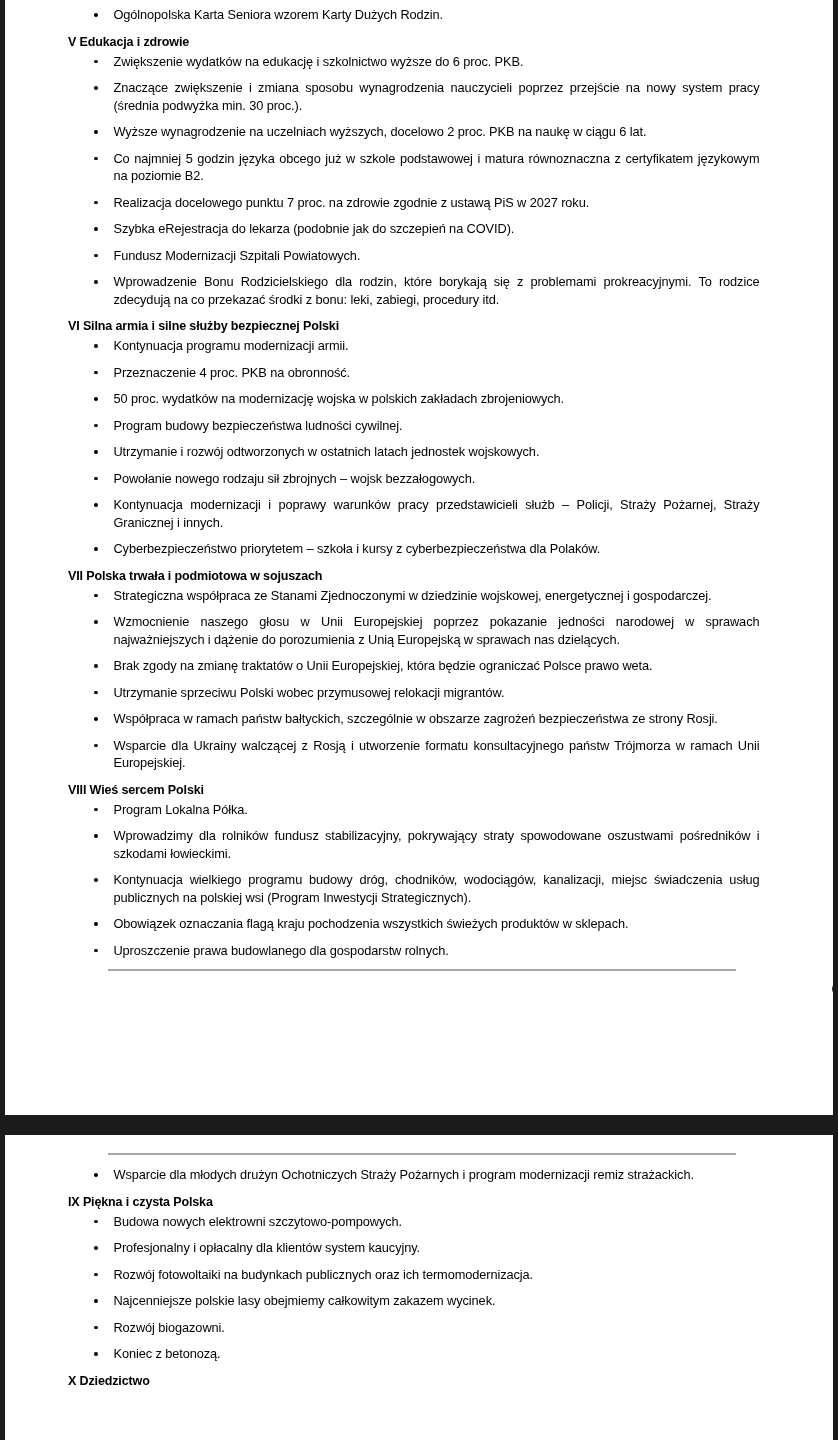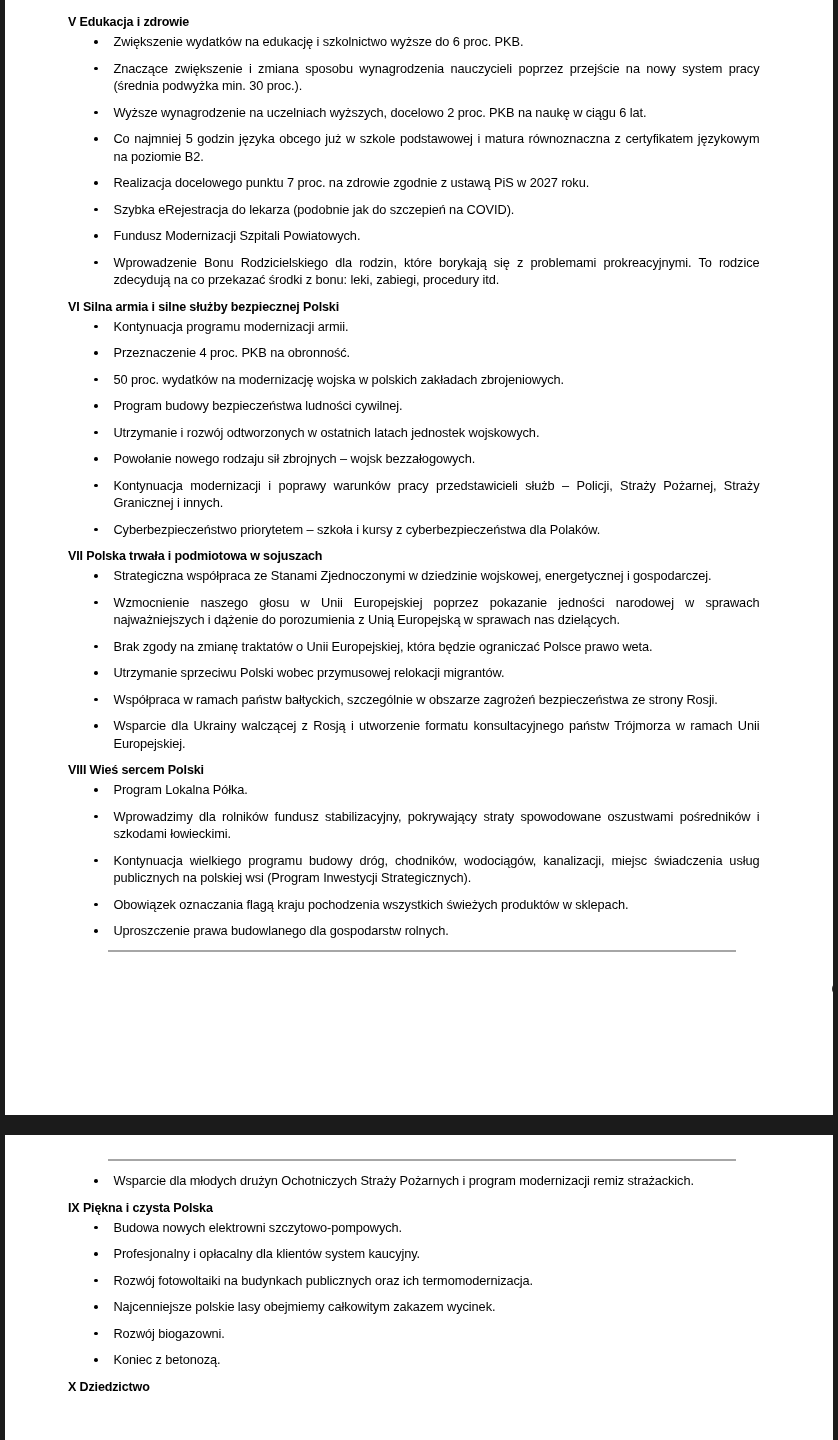--- a/index.html
+++ b/index.html
@@ -37,21 +37,21 @@
   
   .page-four {
     top: 1135px;
     height: 1200px;
   }
   .page-body {
     position: relative;
     padding: 0 52px 0 58px;
   }
   .page-three .page-body { padding-top: 566px; }
-  .page-four  .page-body { padding-top: 24px; }
+  .page-four  .page-body { padding-top: 18px; }
 
   
   .heading {
     font-size: 13.2px;
     font-weight: bold;
     color: #000;
     letter-spacing: -0.15px;
     margin: 7px 0 3px 5px;
     line-height: 17px;
     font-stretch: condensed;
@@ -132,20 +132,23 @@
   .edge-right { right: 0; }
 </style>
 </head>
 <body>
 
 <div class="viewer">
 
   <div class="page page-three">
     <div class="page-body">
       <div>
+          <ul class="items">
+            <li class="nowrap">Ogólnopolska Karta Seniora wzorem Karty Dużych Rodzin.</li>
+          </ul>
           <div class="heading">V Edukacja i zdrowie</div>
           <ul class="items">
             <li class="nowrap">Zwiększenie wydatków na edukację i szkolnictwo wyższe do 6 proc. PKB.</li>
             <li>Znaczące zwiększenie i zmiana sposobu wynagrodzenia nauczycieli poprzez przejście na nowy system pracy (średnia podwyżka min. 30 proc.).</li>
             <li class="nowrap">Wyższe wynagrodzenie na uczelniach wyższych, docelowo 2 proc. PKB na naukę w ciągu 6 lat.</li>
             <li>Co najmniej 5 godzin języka obcego już w szkole podstawowej i matura równoznaczna z certyfikatem językowym na poziomie B2.</li>
             <li class="nowrap">Realizacja docelowego punktu 7 proc. na zdrowie zgodnie z ustawą PiS w 2027 roku.</li>
             <li class="nowrap">Szybka eRejestracja do lekarza (podobnie jak do szczepień na COVID).</li>
             <li class="nowrap">Fundusz Modernizacji Szpitali Powiatowych.</li>
             <li>Wprowadzenie Bonu Rodzicielskiego dla rodzin, które borykają się z problemami prokreacyjnymi. To rodzice zdecydują na co przekazać środki z bonu: leki, zabiegi, procedury itd.</li>

